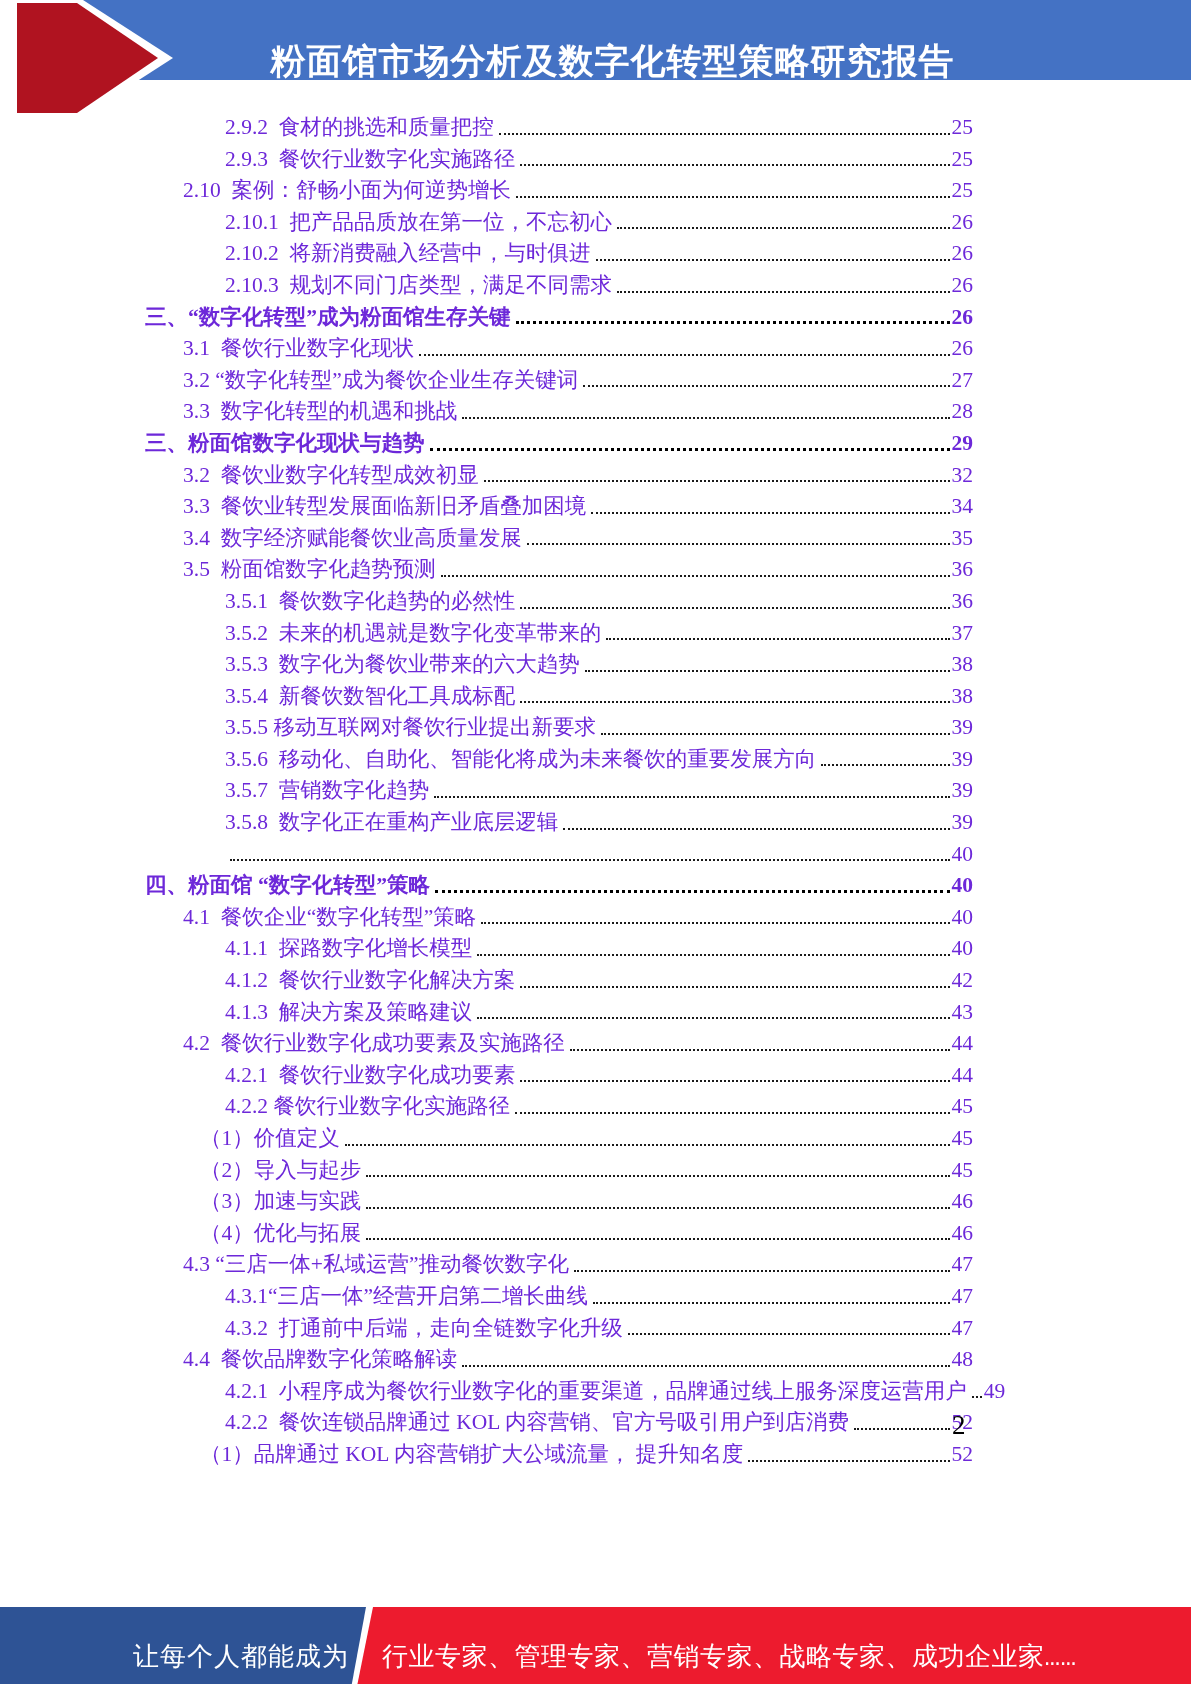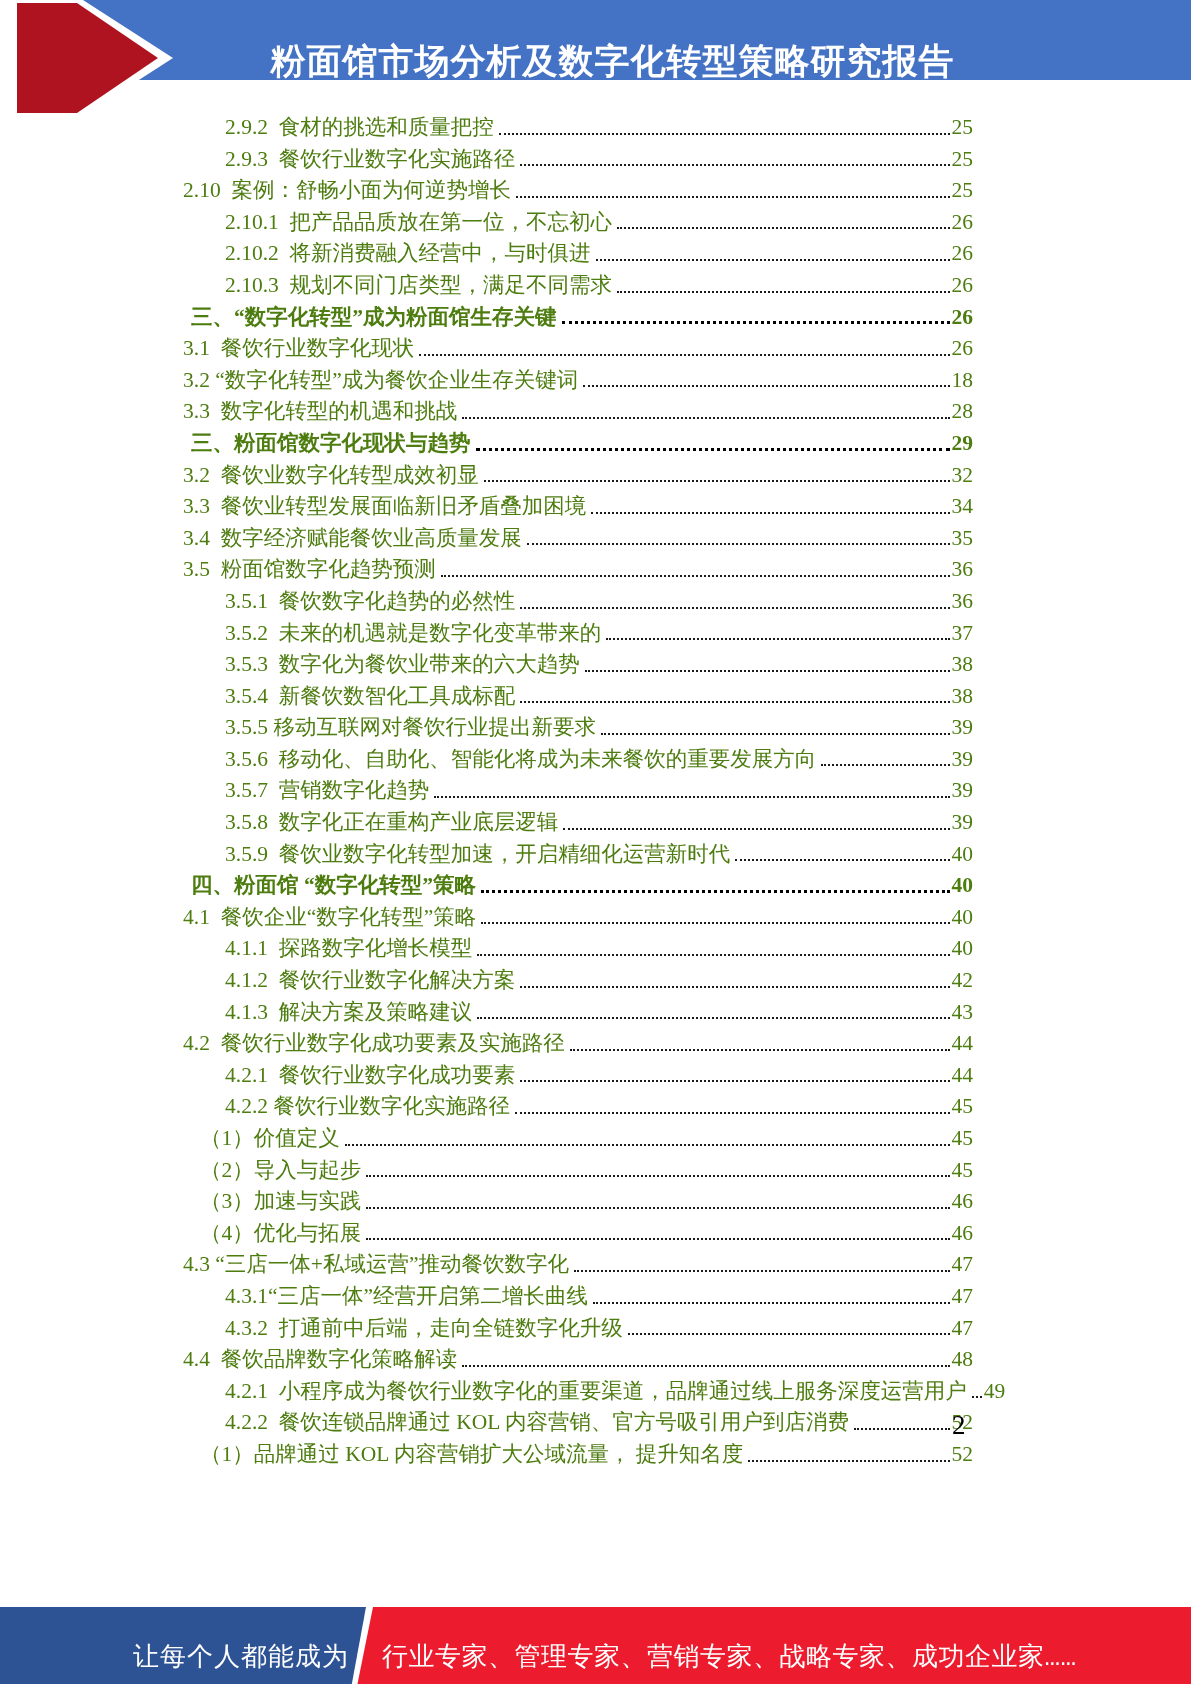--- a/index.html
+++ b/index.html
@@ -25,31 +25,31 @@
     letter-spacing:1px;
   }
   
   .toc {
     position:absolute; top:112px; left:145px;
     width:828px;
   }
   .toc-row {
     display:flex; align-items:center;
     height:31.6px; line-height:31.6px;
-    font-size:21.5px; color:#4d7c0f;
+    font-size:21.5px; color:#6d28d9;
     white-space:nowrap;
   }
   .toc-row .label { white-space:pre; }
   .toc-row .leader {
     flex:1; min-width:10px; height:0;
     align-self:flex-end;
     margin:0 2px 9px 5px;
     border-bottom:2.6px dotted #1a1a1a;
   }
-  .toc-row.bold { font-weight:bold;margin-left:46px; }
+  .toc-row.bold { font-weight:bold; }
   .toc-row.bold .leader { border-bottom-width:3.2px; border-bottom-color:#000; }
   .toc-row.l2 { padding-left:38px; }
   .toc-row.l3 { padding-left:80px; }
   .toc-row.l4 { padding-left:55px;text-align:right; }
   
   .page-num {
     position:absolute; top:1410px; left:952px;
     font-size:27px; color:#000;
   }
   
@@ -114,21 +114,21 @@
       <span class="pg">26</span>
     </div>
     <div class="toc-row l2">
       <span class="label">3.1  餐饮行业数字化现状</span>
       <span class="leader"></span>
       <span class="pg">26</span>
     </div>
     <div class="toc-row l2">
       <span class="label">3.2 “数字化转型”成为餐饮企业生存关键词</span>
       <span class="leader"></span>
-      <span class="pg">18</span>
+      <span class="pg">27</span>
     </div>
     <div class="toc-row l2">
       <span class="label">3.3  数字化转型的机遇和挑战</span>
       <span class="leader"></span>
       <span class="pg">28</span>
     </div>
     <div class="toc-row l1 bold">
       <span class="label">三、粉面馆数字化现状与趋势</span>
       <span class="leader"></span>
       <span class="pg">29</span>
@@ -187,21 +187,20 @@
       <span class="label">3.5.7  营销数字化趋势</span>
       <span class="leader"></span>
       <span class="pg">39</span>
     </div>
     <div class="toc-row l3">
       <span class="label">3.5.8  数字化正在重构产业底层逻辑</span>
       <span class="leader"></span>
       <span class="pg">39</span>
     </div>
     <div class="toc-row l3">
-      <span class="label">3.5.9  餐饮业数字化转型加速，开启精细化运营新时代</span>
       <span class="leader"></span>
       <span class="pg">40</span>
     </div>
     <div class="toc-row l1 bold">
       <span class="label">四、粉面馆 “数字化转型”策略</span>
       <span class="leader"></span>
       <span class="pg">40</span>
     </div>
     <div class="toc-row l2">
       <span class="label">4.1  餐饮企业“数字化转型”策略</span>

